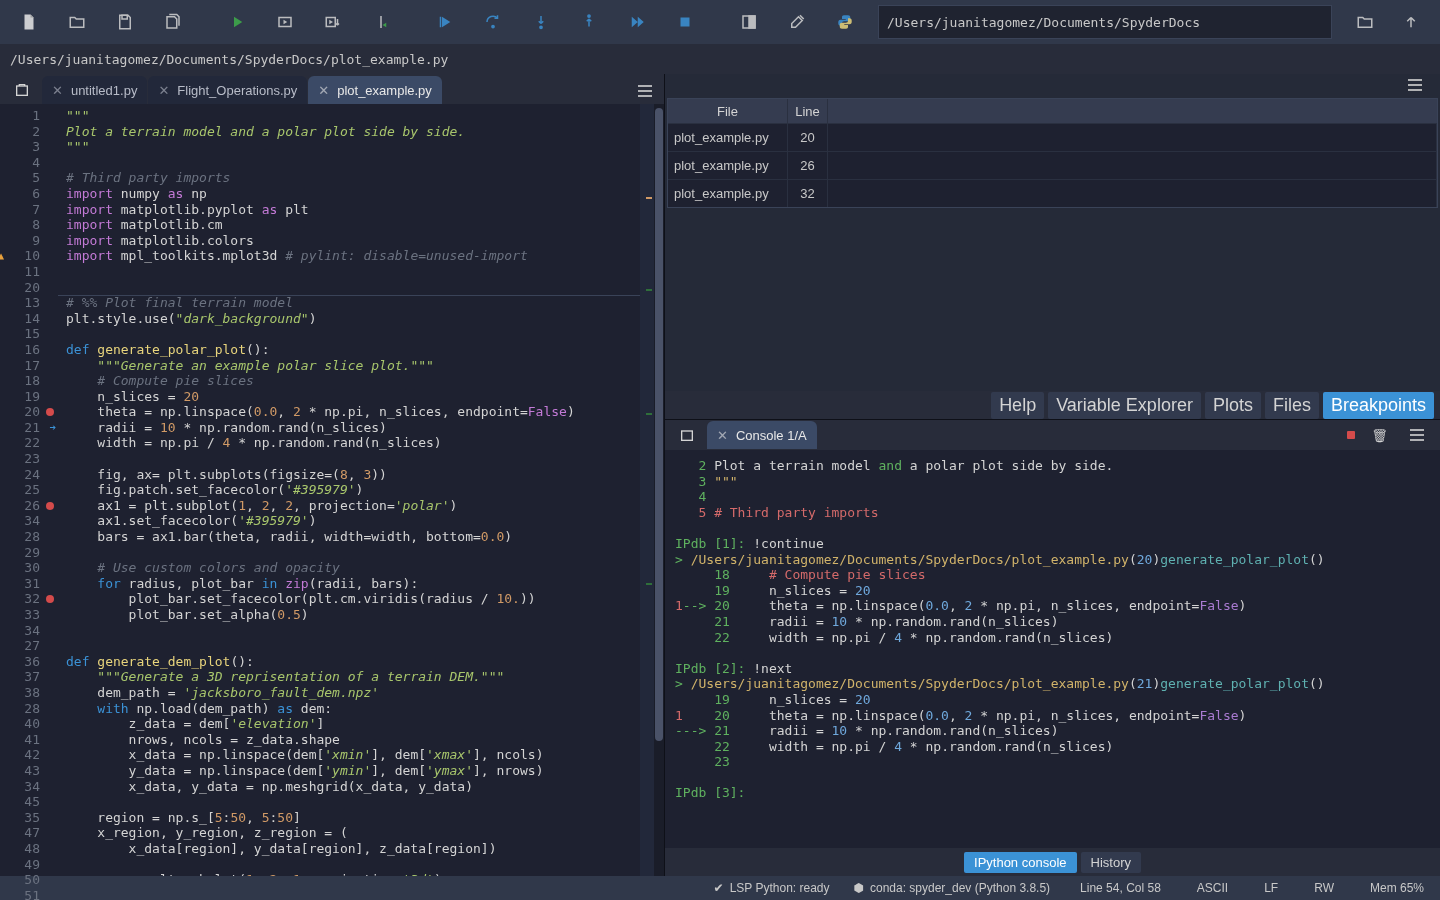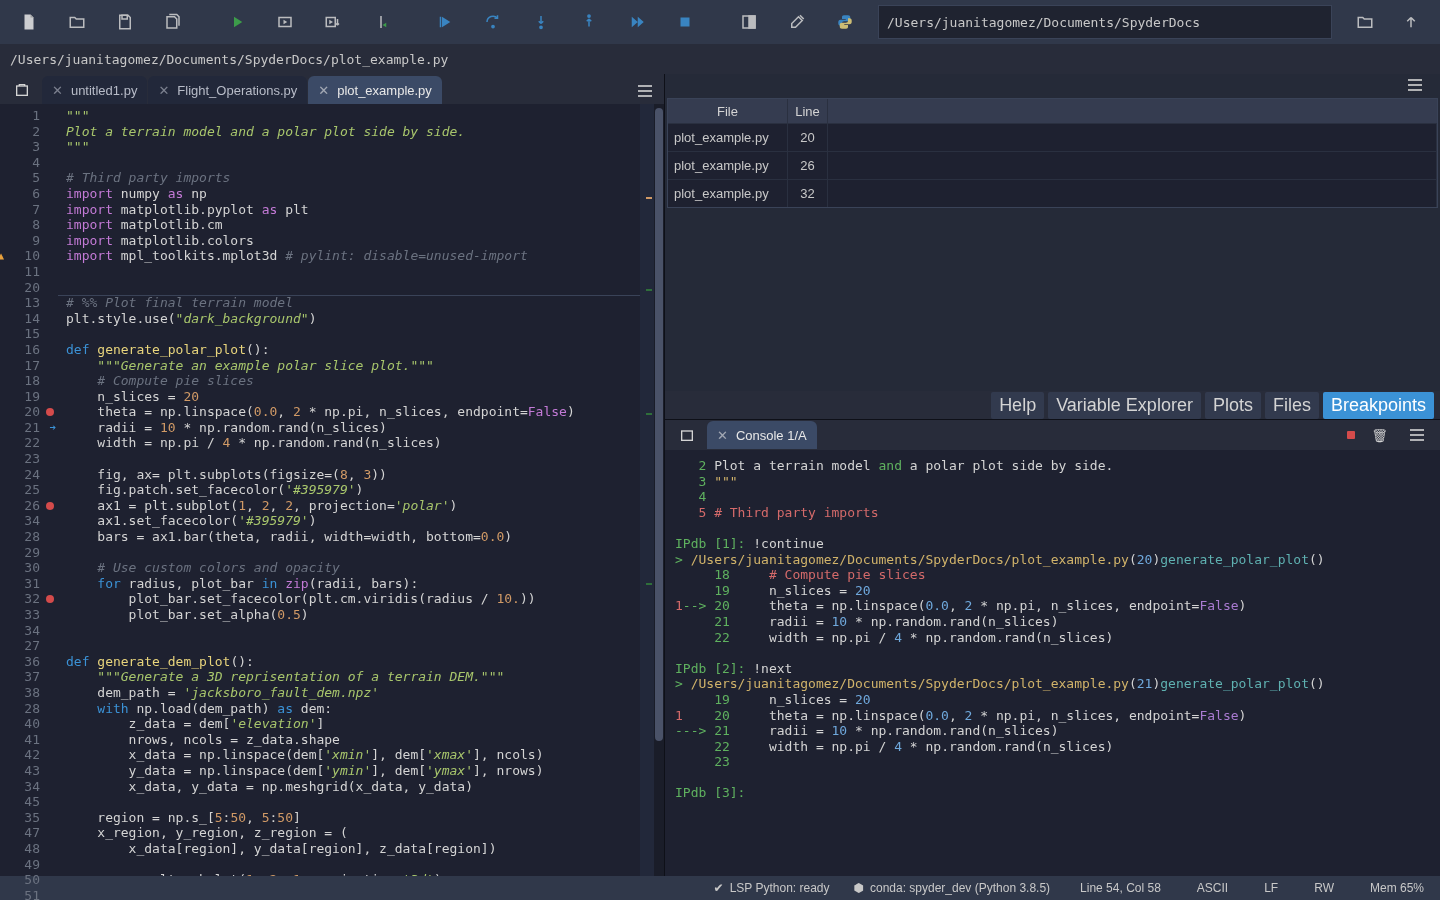--- a/index.html
+++ b/index.html
@@ -385,20 +385,24 @@
             <span style="cursor:pointer">🗑</span>
             <div class="burger" style="margin:0">
               <svg width="16" height="14" viewBox="0 0 16 14" stroke="#d4d4d4" stroke-width="2">
                   <path d="M1 2h14M1 7h14M1 12h14"></path>
                 </svg>
             </div>
           </div>
         </div>
         <div class="console" id="console"><div>   <span class="c-green">2</span> Plot a terrain model <span class="c-green">and</span> a polar plot side by side.</div><div>   <span class="c-green">3</span> <span class="c-yel">"""</span></div><div>   <span class="c-green">4</span> </div><div>   <span class="c-red">5</span> <span class="c-red"># Third party imports</span></div><div>&nbsp;</div><div><span class="c-green">IPdb [1]:</span> !continue</div><div><span class="c-green">&gt;</span> <span class="c-yel">/Users/juanitagomez/Documents/SpyderDocs/plot_example.py</span>(<span class="c-num">20</span>)<span class="c-cyan">generate_polar_plot</span>()</div><div>     <span class="c-green">18</span>     <span class="c-red"># Compute pie slices</span></div><div>     <span class="c-green">19</span>     n_slices = <span class="c-num">20</span></div><div><span class="c-red">1</span><span class="c-green">--&gt; 20</span>     theta = np.linspace(<span class="c-num">0.0</span>, <span class="c-num">2</span> * np.pi, n_slices, endpoint=<span class="c-purple">False</span>)</div><div>     <span class="c-green">21</span>     radii = <span class="c-num">10</span> * np.random.rand(n_slices)</div><div>     <span class="c-green">22</span>     width = np.pi / <span class="c-num">4</span> * np.random.rand(n_slices)</div><div>&nbsp;</div><div><span class="c-green">IPdb [2]:</span> !next</div><div><span class="c-green">&gt;</span> <span class="c-yel">/Users/juanitagomez/Documents/SpyderDocs/plot_example.py</span>(<span class="c-num">21</span>)<span class="c-cyan">generate_polar_plot</span>()</div><div>     <span class="c-green">19</span>     n_slices = <span class="c-num">20</span></div><div><span class="c-red">1</span>    <span class="c-green">20</span>     theta = np.linspace(<span class="c-num">0.0</span>, <span class="c-num">2</span> * np.pi, n_slices, endpoint=<span class="c-purple">False</span>)</div><div><span class="c-green">---&gt; 21</span>     radii = <span class="c-num">10</span> * np.random.rand(n_slices)</div><div>     <span class="c-green">22</span>     width = np.pi / <span class="c-num">4</span> * np.random.rand(n_slices)</div><div>     <span class="c-green">23</span> </div><div>&nbsp;</div><div><span class="c-green">IPdb [3]:</span> </div></div>
 
+        <div class="bottom-switch" id="bottom-switch">
+            <div class="sbtn">IPython console</div>
+            <div class="sbtn inactive">History</div>
+          </div>
       </div>
     </div>
   </div>
 
   <div class="status">
     <div class="push"></div>
     <div class="grp">
       <span>✔</span>
       <span>LSP Python: ready</span>
     </div>

